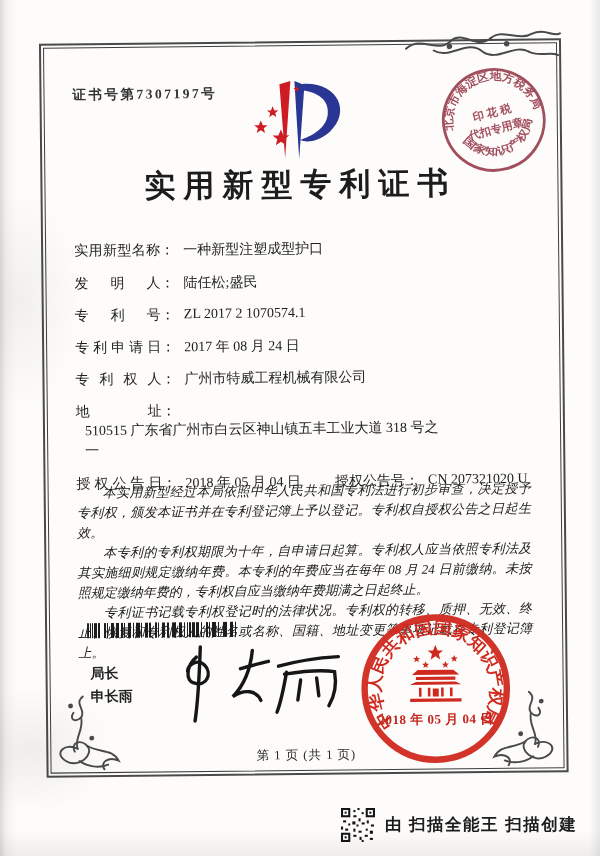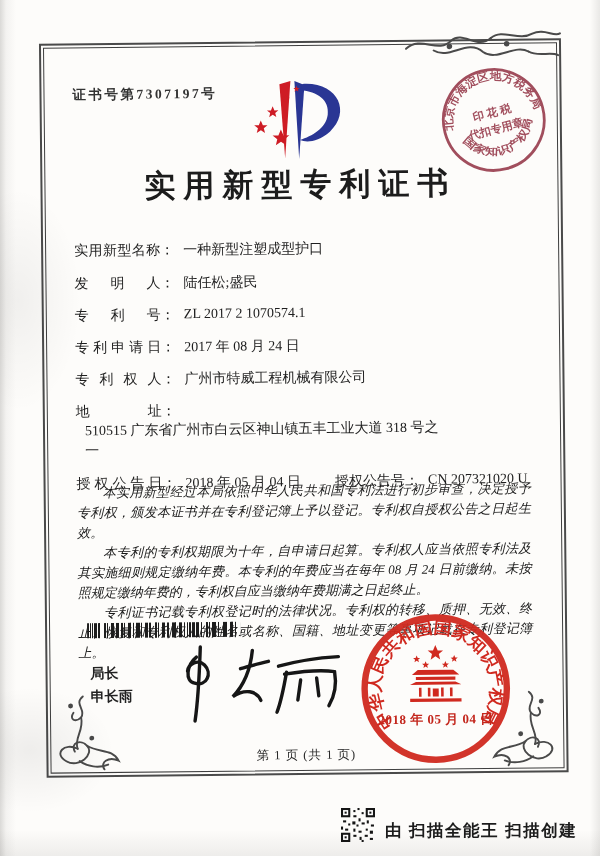--- a/index.html
+++ b/index.html
@@ -68,21 +68,21 @@
   }
   .pagefoot{
     position:absolute;left:47px;top:747px;width:512px;text-align:center;
     font-size:12.5px;color:#2a2a2a;letter-spacing:1px;
   }
   .flourish{position:absolute;}
   .fl-bl{left:42px;top:692px;width:76px;height:86px;}
   .fl-br{left:488px;top:692px;width:76px;height:86px;transform:scaleX(-1);}
   .fl-top{left:408px;top:26px;width:158px;height:42px;}
   .scanfoot{
-    position:absolute;left:341px;top:808px;display:flex;align-items:flex-end;z-index:60;
+    position:absolute;left:341px;top:808px;display:flex;align-items:center;z-index:60;
     font-family:"Liberation Sans","DejaVu Sans",sans-serif;
   }
   .scanfoot .qr{width:34px;height:34px;margin-right:10px;}
   .scanfoot .txt{font-size:16.5px;font-weight:bold;letter-spacing:1.5px;color:#1c1c1c;white-space:nowrap;}
 </style>
 </head>
 <body>
 
 <div class="sheet">
 

